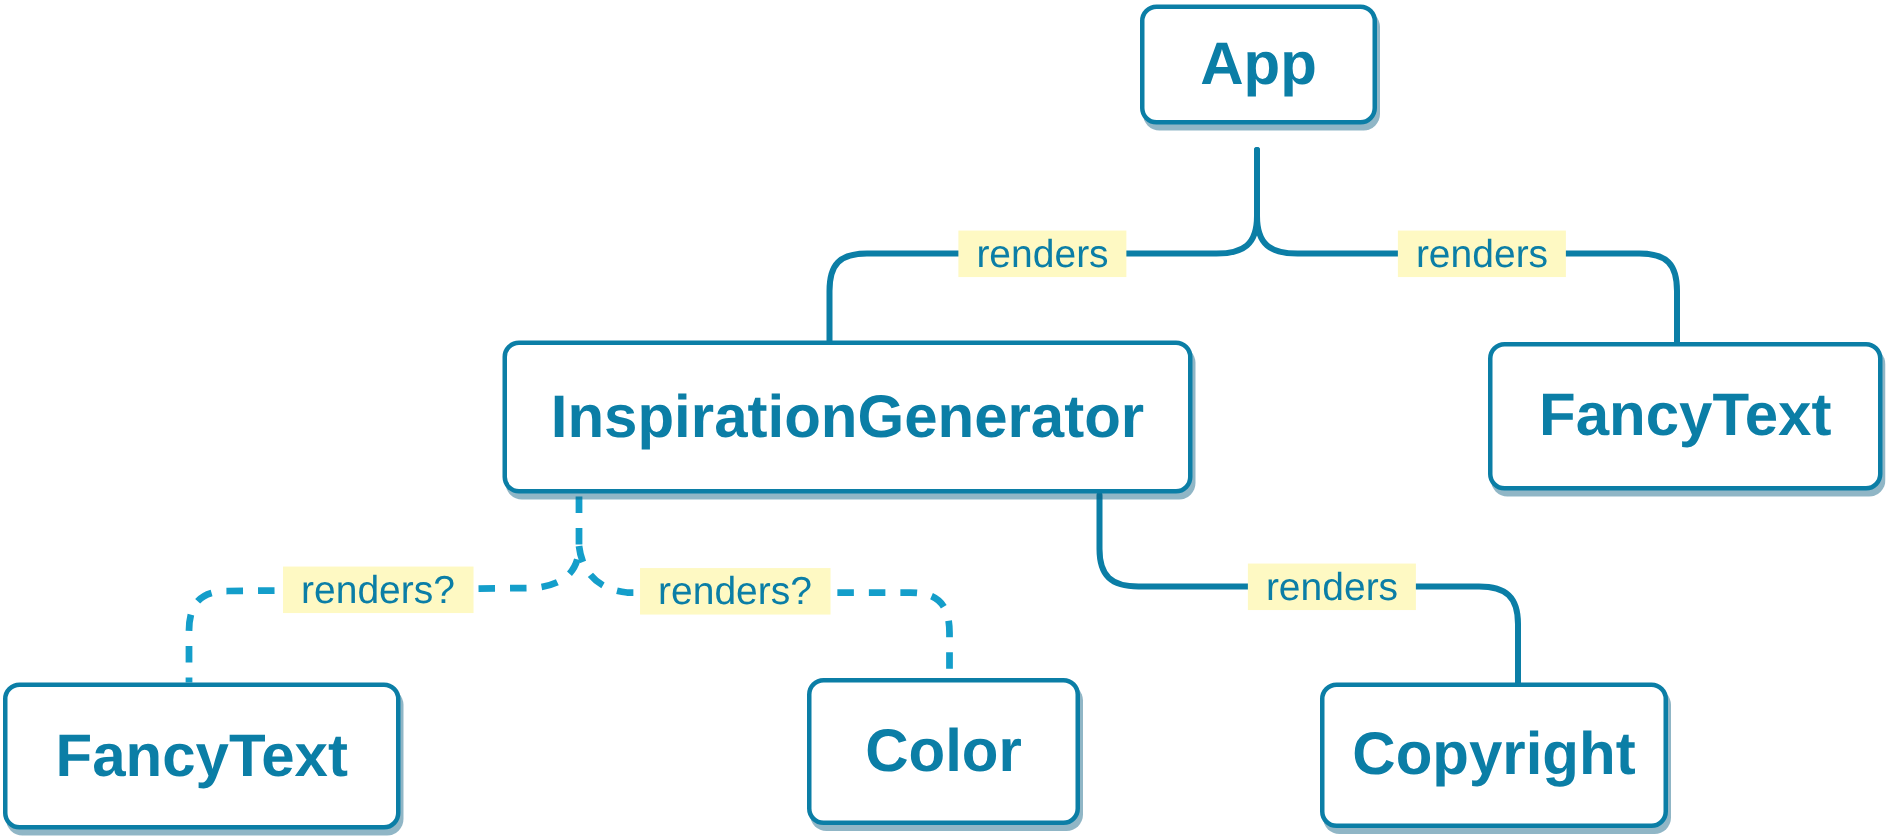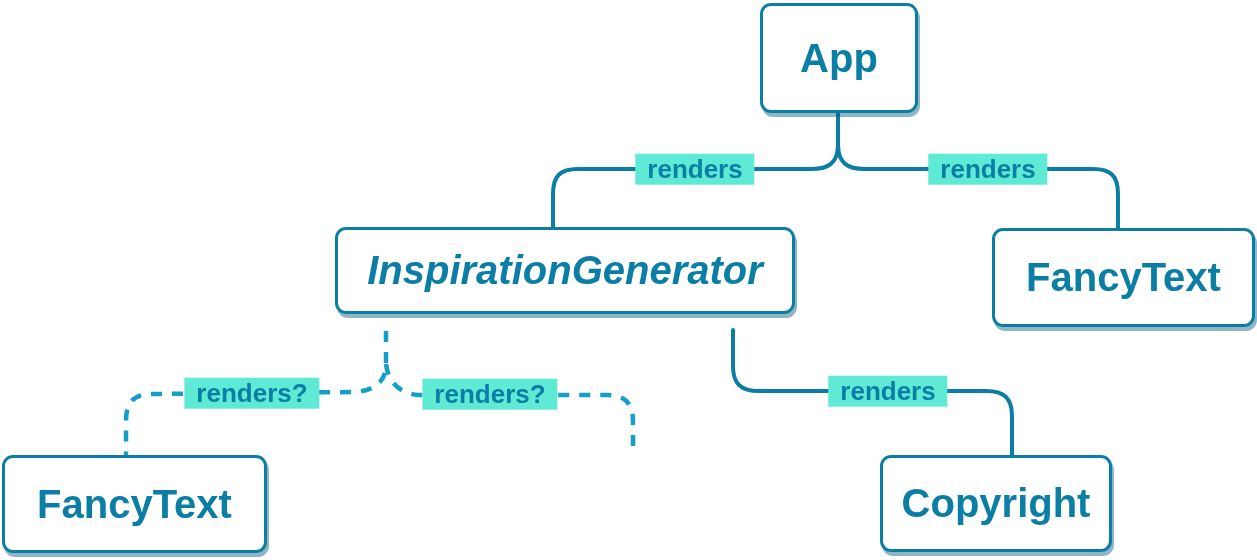--- a/index.html
+++ b/index.html
@@ -47,25 +47,25 @@
     font-size: 40px;
     font-weight: 600;
     display: flex;
     align-items: center;
     justify-content: center;
     white-space: nowrap;
   }
   .edge-label {
     position: absolute;
     transform: translate(-50%, -50%);
-    background: #5eead4;
+    background: #fef9c3;
     padding: 1px 12px;
     color: var(--accent);
     font-size: 26px;
-    font-weight: 700;
+    font-weight: 400;
     line-height: 1.1;
     white-space: nowrap;
   }
 </style>
 </head>
 <body>
 
 <div class="stage" style="--accent: #0b7ea6; --sky: #149eca;">
 
   <svg class="edges" viewBox="0 0 1257 560" aria-hidden="true">
@@ -75,34 +75,37 @@
     <path class="edge-dashed" d="M 386 331 L 386 364 C 386 381 376 390 356 392 L 152 394 C 133 394 126 403 126 421 L 126 455"></path>
     <path class="edge-dashed" d="M 386 364 C 388 381 398 393 418 395 L 607 395 C 626 395 633 404 633 422 L 633 452"></path>
   </svg>
 
   <span class="edge-label" style="left:695px; top:169px;">renders</span>
   <span class="edge-label" style="left:988px; top:169px;">renders</span>
   <span class="edge-label" style="left:252px; top:393px;">renders?</span>
   <span class="edge-label" style="left:490px; top:394px;">renders?</span>
   <span class="edge-label" style="left:888px; top:391px;">renders</span>
 
-  <div class="node" style="left:760px; top:3px; width:158px; height:110px;">
+  <div class="node" style="left:760px; top:3px; width:158px; height:80px;">
     <span>App</span>
   </div>
 
-  <div class="node" style="left:335px; top:227px; width:460px; height:87px;font-style:italic;">
+  <div class="node" style="left:335px; top:227px; width:460px; height:102px;">
     <span>InspirationGenerator</span>
   </div>
 
   <div class="node" style="left:992px; top:228px; width:263px; height:99px;">
     <span>FancyText</span>
   </div>
 
   <div class="node" style="left:2px; top:455px; width:265px; height:98px;">
     <span>FancyText</span>
   </div>
 
+  <div class="node" style="left:538px; top:452px; width:182px; height:98px;">
+    <span>Color</span>
+  </div>
 
   <div class="node" style="left:880px; top:455px; width:232px; height:97px;">
     <span>Copyright</span>
   </div>
 
 </div>
 
 </body></html>

